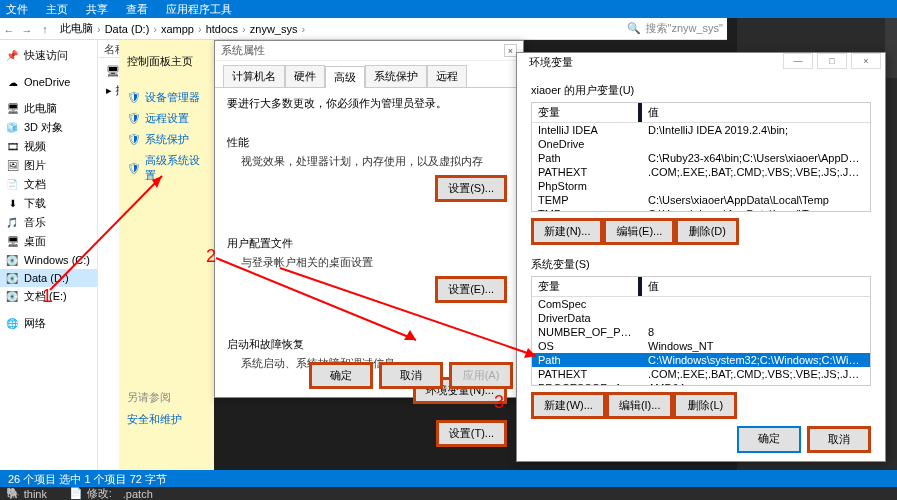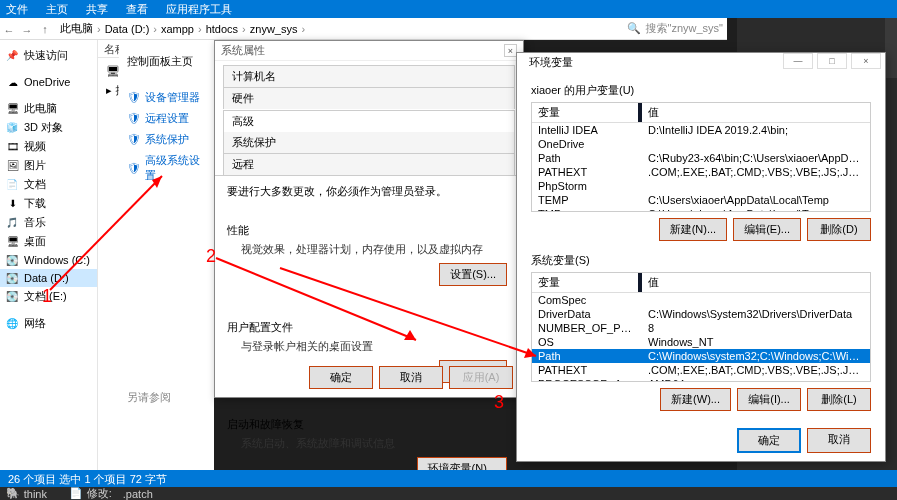--- a/index.html
+++ b/index.html
@@ -23,63 +23,63 @@
   .nav-sep { height:8px; }
   .nav-icon { width:14px; height:14px; display:inline-flex; align-items:center; justify-content:center; font-size:10px; }
   
   
   .name-col { position:absolute; top:40px; left:98px; width:106px; bottom:30px; background:#fff; border-right:1px solid #e5e5e5; }
   .name-hdr { height:18px; border-bottom:1px solid #e5e5e5; padding:2px 6px; color:#444; }
   .name-list { padding:4px 0; }
   .name-item { display:flex; align-items:center; gap:4px; padding:2px 8px; }
   
   
-  .cp-sidebar { position:absolute; top:40px; left:119px; width:95px; bottom:30px; background:#ffffff; padding:4px; }
+  .cp-sidebar { position:absolute; top:40px; left:119px; width:95px; bottom:30px; background:#fef9c3; padding:4px; }
   .cp-title { padding:10px 4px 6px; color:#000; }
   .cp-link { display:flex; align-items:center; gap:4px; padding:3px 4px; color:#0066cc; }
   .cp-see-also { margin-top:200px; color:#888; padding:4px; }
   
   
   .statusbar { position:absolute; left:0; right:0; bottom:13px; height:17px; background:#0078d7; color:#fff; font-size:11px; padding:2px 8px; }
   .statusbar2 { position:absolute; left:0; right:0; bottom:0; height:13px; background:#2b2b2b; color:#ccc; font-size:10px; display:flex; align-items:center; gap:10px; }
   .statusbar2 .tag { display:flex; align-items:center; gap:4px; padding:0 6px; }
   
   
   .dlg1 { position:absolute; top:40px; left:214px; width:310px; height:358px; background:#fff; border:1px solid #888; box-shadow:2px 2px 8px rgba(0,0,0,.3); }
   .dlg-title { height:20px; background:#fff; color:#555; display:flex; align-items:center; justify-content:space-between; padding:0 6px; border-bottom:1px solid #eee; font-size:11px; }
   .dlg-close { width:13px; height:13px; border:1px solid #ccc; display:flex; align-items:center; justify-content:center; font-size:9px; color:#555; }
-  .tabstrip { display:flex; padding:4px 8px 0; gap:0; border-bottom:1px solid #ccc;flex-direction:column; }
+  .tabstrip { display:flex; padding:4px 8px 0; gap:0; border-bottom:1px solid #ccc; }
   .tab { padding:3px 8px; border:1px solid #ccc; border-bottom:none; background:#f5f5f5; font-size:11px; }
   .tab.active { background:#fff; position:relative; top:1px; }
   .dlg-body { padding:8px 12px; font-size:11px; color:#000; }
   .section-label { margin-top:24px; }
   .section-desc { padding:4px 0 0 14px; color:#333; }
   .settings-btn-row { display:flex; justify-content:flex-end; padding:6px 4px 10px 0; }
-  .btn { min-width:64px; padding:3px 10px; background:#e1e1e1; border:1px solid #c2410c; font-size:11px; text-align:center; }
+  .btn { min-width:64px; padding:3px 10px; background:#e1e1e1; border:3px solid #c2410c; font-size:11px; text-align:center; }
   .btn.primary { border:2px solid #0078d7; }
   .btn.disabled { color:#aaa; }
   .dlg-footer { position:absolute; bottom:8px; right:10px; display:flex; gap:6px; }
   
   
   .dlg2 { position:absolute; top:52px; left:516px; width:370px; height:410px; background:#fff; border:1px solid #888; box-shadow:2px 2px 10px rgba(0,0,0,.35); }
   .dlg2-title { height:20px; display:flex; align-items:flex-start; justify-content:space-between; padding:0 4px; }
   .winbtns { display:flex; gap:4px; }
   .winbtn { width:30px; height:16px; border:1px solid #ddd; display:flex; align-items:center; justify-content:center; font-size:9px; color:#666; }
   .dlg2-body { padding:10px 14px; }
   .group-label { font-size:11px; margin-bottom:4px; }
   .var-table { border:1px solid #ccc; height:110px; overflow:hidden; }
   .var-hdr { display:flex; background:#fff; border-bottom:1px solid #ddd; }
   .var-hdr div { padding:2px 6px; font-size:11px; }
   .var-hdr .cname { width:110px; border-right:4px solid #0f172a; }
   .var-hdr .cval  { flex:1; }
   .var-row { display:flex; font-size:10.5px; }
   .var-row .cname { width:110px; padding:1px 6px; white-space:nowrap; overflow:hidden; text-overflow:ellipsis; }
   .var-row .cval  { flex:1; padding:1px 6px; white-space:nowrap; overflow:hidden; text-overflow:ellipsis; }
   .var-row.sel { background:#0078d7; color:#fff; }
-  .btn-row-right { display:flex; justify-content:flex-end; gap:6px; padding:6px 0 12px; }
+  .btn-row-right { display:flex; padding:6px 0 12px; }
   .dlg2-footer { position:absolute; bottom:8px; right:14px; display:flex; gap:6px; }
   
   
   .annotation { position:absolute; pointer-events:none; }
   .anno-num { color:#ff0000; font-size:18px; font-weight:400; font-family:Arial; }
   .arrow-line { stroke:#ff0000; stroke-width:2; fill:none; }
   .arrow-head { fill:#ff0000; }
   
   
   .right-strip { position:absolute; right:0; top:18px; bottom:30px; width:160px; background:#2b2b2b; }
@@ -208,20 +208,21 @@
     </div>
   <div class="cp-link">
       <span>🛡</span>
       <span>系统保护</span>
     </div>
   <div class="cp-link">
       <span>🛡</span>
       <span>高级系统设置</span>
     </div>
   <div class="cp-see-also">另请参阅</div>
+  <div class="cp-link" style="color:#0066cc">安全和维护</div>
 </div>
 
 <div class="dlg1">
   <div class="dlg-title">
     <span>系统属性</span>
     <span class="dlg-close">×</span>
   </div>
   <div class="tabstrip">
     <div class="tab">计算机名</div>
     <div class="tab">硬件</div>
@@ -312,21 +313,20 @@
       <div class="var-hdr">
         <div class="cname">变量</div>
         <div class="cval">值</div>
       </div>
       <div id="sys-vars-body">
           <div class="var-row">
             <div class="cname">ComSpec</div>
           </div>
           <div class="var-row">
             <div class="cname">DriverData</div>
-            <div class="cval">C:\Windows\System32\Drivers\DriverData</div>
           </div>
           <div class="var-row">
             <div class="cname">NUMBER_OF_PROCESSORS</div>
             <div class="cval">8</div>
           </div>
           <div class="var-row">
             <div class="cname">OS</div>
             <div class="cval">Windows_NT</div>
           </div>
           <div class="var-row sel">

